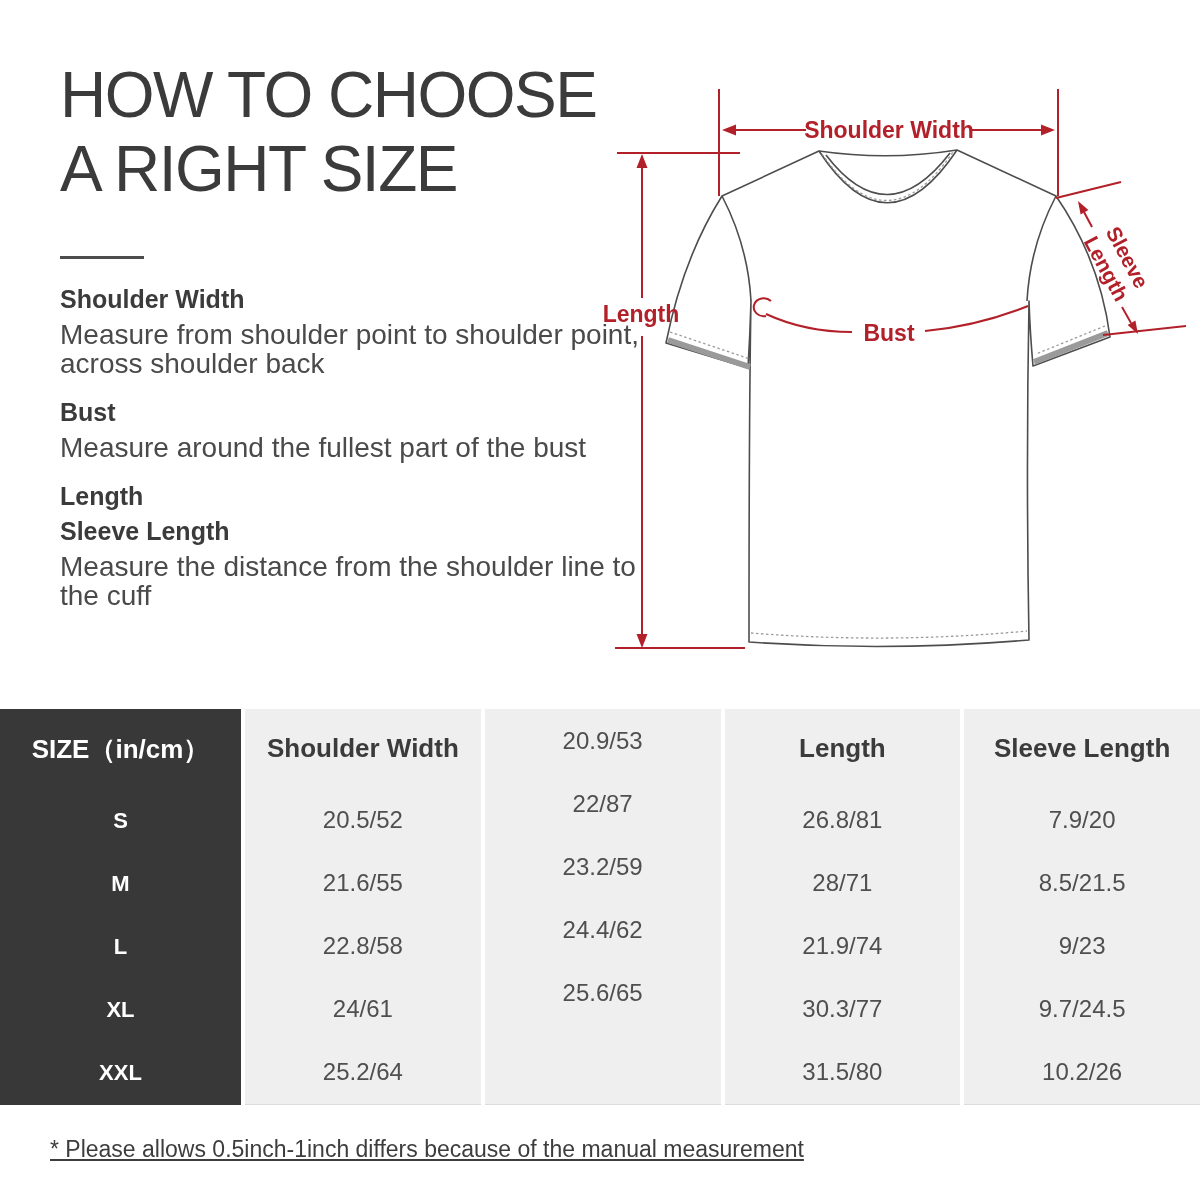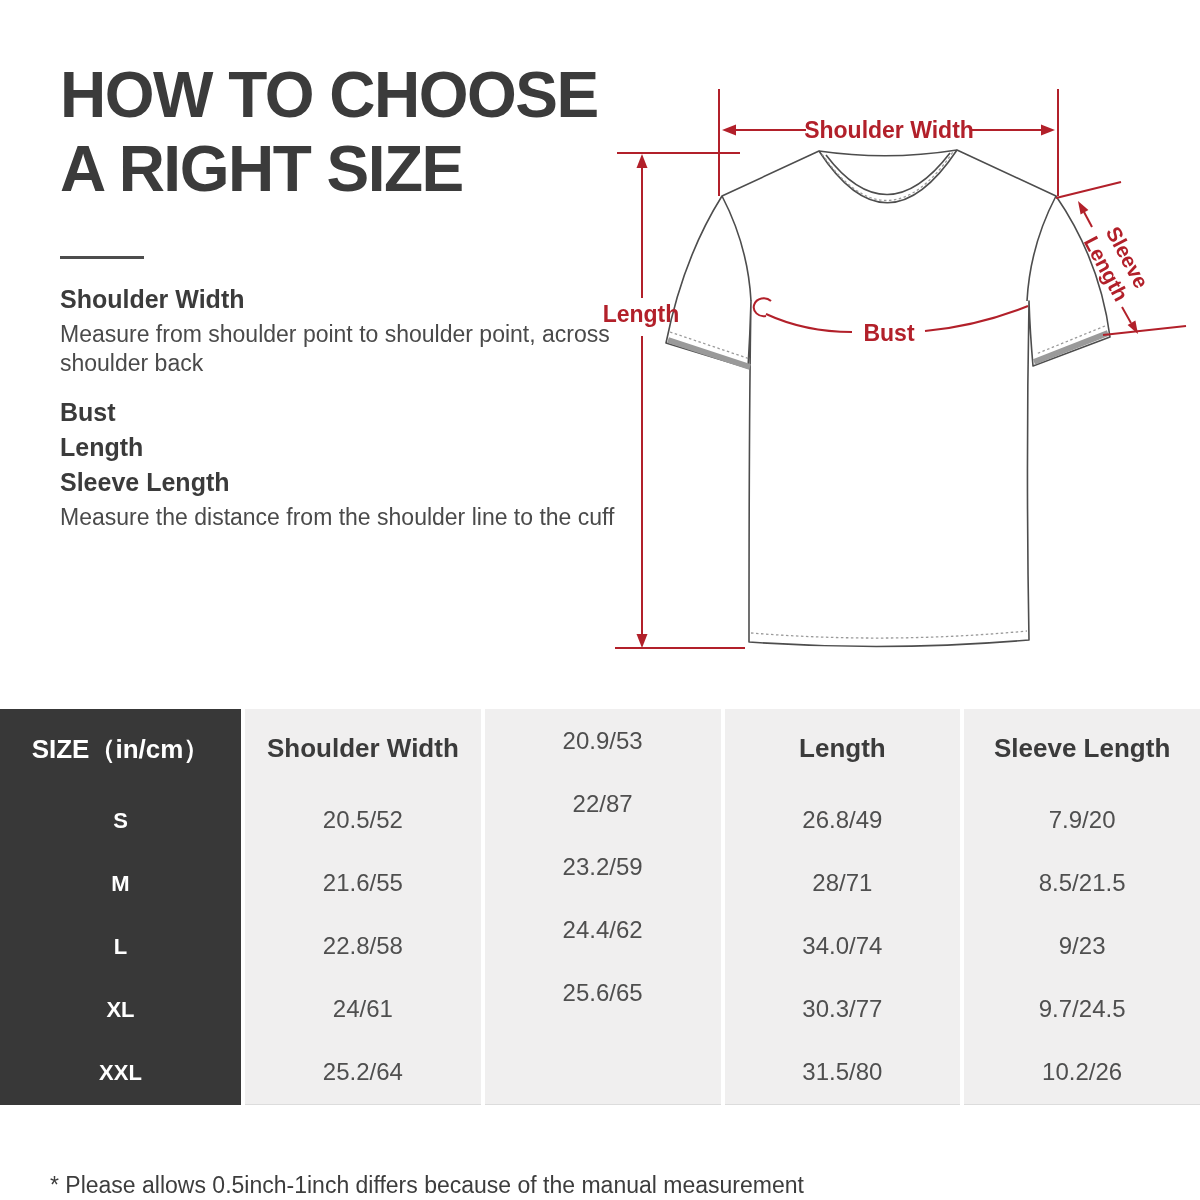--- a/index.html
+++ b/index.html
@@ -1,43 +1,43 @@
 <!DOCTYPE html>
 <html><head>
 <meta charset="utf-8">
 <style>
   html,body { margin:0; padding:0; background:#ffffff; }
   body { width:1200px; height:1200px; position:relative; overflow:hidden;
          font-family:"Liberation Sans", sans-serif; }
 
   
   .intro { position:absolute; left:60px; top:58px; width:582px; }
-  .page-title { margin:0; font-size:64px; font-weight:bold; color:#3b3b3b;
+  .page-title { margin:0; font-size:64px; font-weight:normal; color:#3b3b3b;
                 line-height:74px; letter-spacing:-1.5px; }
   .divider { width:84px; height:3px; background:#4d4d4d; margin:50px 0 26px 0; }
   .measure-section h3 { margin:0 0 6px 0; font-size:25px; font-weight:bold; color:#3b3b3b; }
-  .measure-section p  { margin:0 0 20px 0; font-size:23px; color:#4a4a4a; line-height:29px; }
+  .measure-section p  { margin:0 0 20px 0; font-size:28px; color:#4a4a4a; line-height:29px; }
 
   
   .diagram { position:absolute; left:600px; top:60px; width:600px; height:600px; }
 
   
   .size-table { position:absolute; left:0; top:709px; width:1200px; height:396px;
                 display:flex; gap:4px; background:#ffffff; }
   .tcol { display:flex; flex-direction:column; }
   .tcol-dark  { width:241px; background:#383838; }
   .tcol-light { flex:1; background:#f0efef; border-bottom:1px solid #dcdcdc; }
   .tcell { height:63.2px; display:flex; align-items:center; justify-content:center;
            font-size:24px; color:#4f4f4f; }
   .tcell-head { height:80px; font-size:26px; font-weight:bold; color:#3b3b3b; }
   .tcol-dark .tcell { color:#ffffff; font-weight:bold; font-size:22px; }
   .tcol-dark .tcell-head { color:#ffffff; font-size:26px; }
 
   
-  .footnote { position:absolute; left:50px; top:1172px; font-size:23px; color:#3d3d3d; }
+  .footnote { position:absolute; left:50px; top:1136px; font-size:23px; color:#3d3d3d;text-decoration:underline; }
 
   
   .shirt-line   { fill:none; stroke:#4d4d4d; stroke-width:1.6; }
   .shirt-fill   { fill:#ffffff; stroke:#4d4d4d; stroke-width:1.6; stroke-linejoin:round; }
   .stitch       { fill:none; stroke:#9a9a9a; stroke-width:1.3; stroke-dasharray:2.5,2.5; }
   .cuff-band    { fill:none; stroke:#9a9a9a; stroke-width:6; }
   .red-line     { fill:none; stroke:#b2202a; stroke-width:2; }
   .red-head     { fill:#b2202a; stroke:none; }
   .red-label    { fill:#b2202a; font-family:"Liberation Sans",sans-serif;
                   font-weight:bold; }
@@ -50,20 +50,21 @@
     <span>A RIGHT SIZE</span>
   </h1>
   <div class="divider"></div>
 
   <div class="measure-section">
     <h3>Shoulder Width</h3>
     <p>Measure from shoulder point to shoulder point, across shoulder back</p>
   </div>
   <div class="measure-section">
     <h3>Bust</h3>
+    <p>Measure around the fullest part of the bust</p>
   </div>
   <div class="measure-section">
     <h3>Length</h3>
   </div>
   <div class="measure-section">
     <h3>Sleeve Length</h3>
     <p>Measure the distance from the shoulder line to the cuff</p>
   </div>
 </div>
 
@@ -144,23 +145,23 @@
   <div class="tcol tcol-light">
     <div class="tcell">20.9/53</div>
     <div class="tcell">22/87</div>
     <div class="tcell">23.2/59</div>
     <div class="tcell">24.4/62</div>
     <div class="tcell">25.6/65</div>
   </div>
 
   <div class="tcol tcol-light">
     <div class="tcell tcell-head">Length</div>
-    <div class="tcell">26.8/49</div>
+    <div class="tcell">26.8/81</div>
     <div class="tcell">28/71</div>
-    <div class="tcell">34.0/74</div>
+    <div class="tcell">21.9/74</div>
     <div class="tcell">30.3/77</div>
     <div class="tcell">31.5/80</div>
   </div>
 
   <div class="tcol tcol-light">
     <div class="tcell tcell-head">Sleeve Length</div>
     <div class="tcell">7.9/20</div>
     <div class="tcell">8.5/21.5</div>
     <div class="tcell">9/23</div>
     <div class="tcell">9.7/24.5</div>

